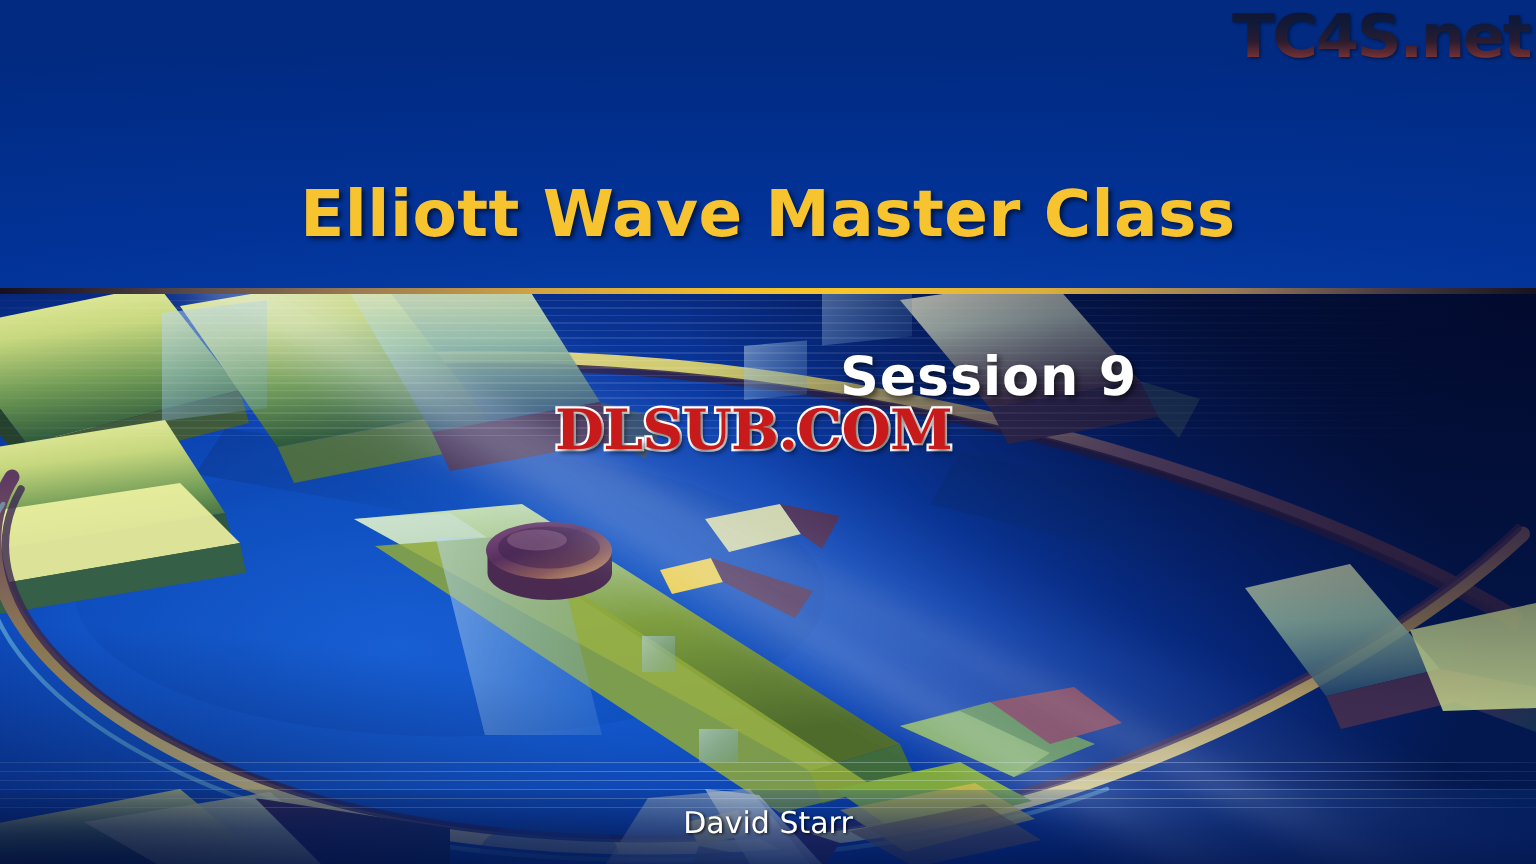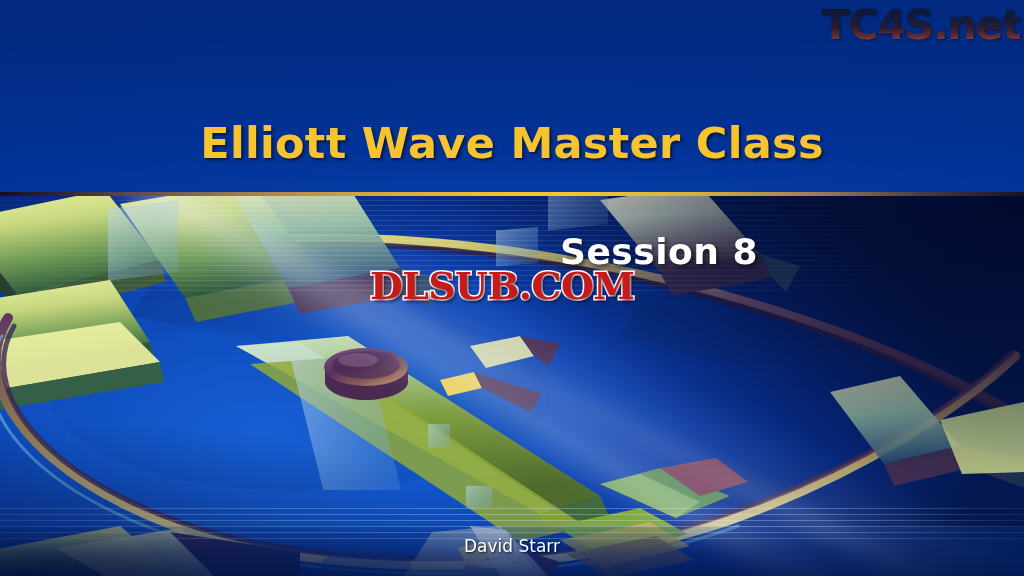--- a/index.html
+++ b/index.html
@@ -141,21 +141,21 @@
     color: #ffffff;
     letter-spacing: .5px;
     text-shadow: 2px 2px 4px rgba(0,0,0,.6);
     white-space: nowrap;
   }
   .presenter {
     position: absolute;
     left: 0; top: 536px;
     width: 1024px;
     text-align: center;
-    font-size: 17px;
+    font-size: 20px;
     color: #ffffff;
     text-shadow: 1px 1px 2px rgba(0,0,0,.75);
     white-space: nowrap;
   }
 
   
   .wm-tc4s {
     position: absolute;
     right: 4px; top: 2px;
     font-family: "DejaVu Sans", sans-serif;
@@ -394,21 +394,21 @@
     </svg>
 
     <div class="ray"></div>
     <div class="ray2"></div>
     <div class="scan-top"></div>
     <div class="scan-bottom"></div>
     <div class="bottom-fade"></div>
     <div class="art-vignette"></div>
   </div>
 
-  <div class="session">Session 8</div>
+  <div class="session">Session 9</div>
 
   <div class="wm-dlsub">DLSUB.COM</div>
 
   <div class="wm-tc4s">TC4S.net</div>
 
 
   <div class="presenter">David Starr</div>
 
 </div>
 

